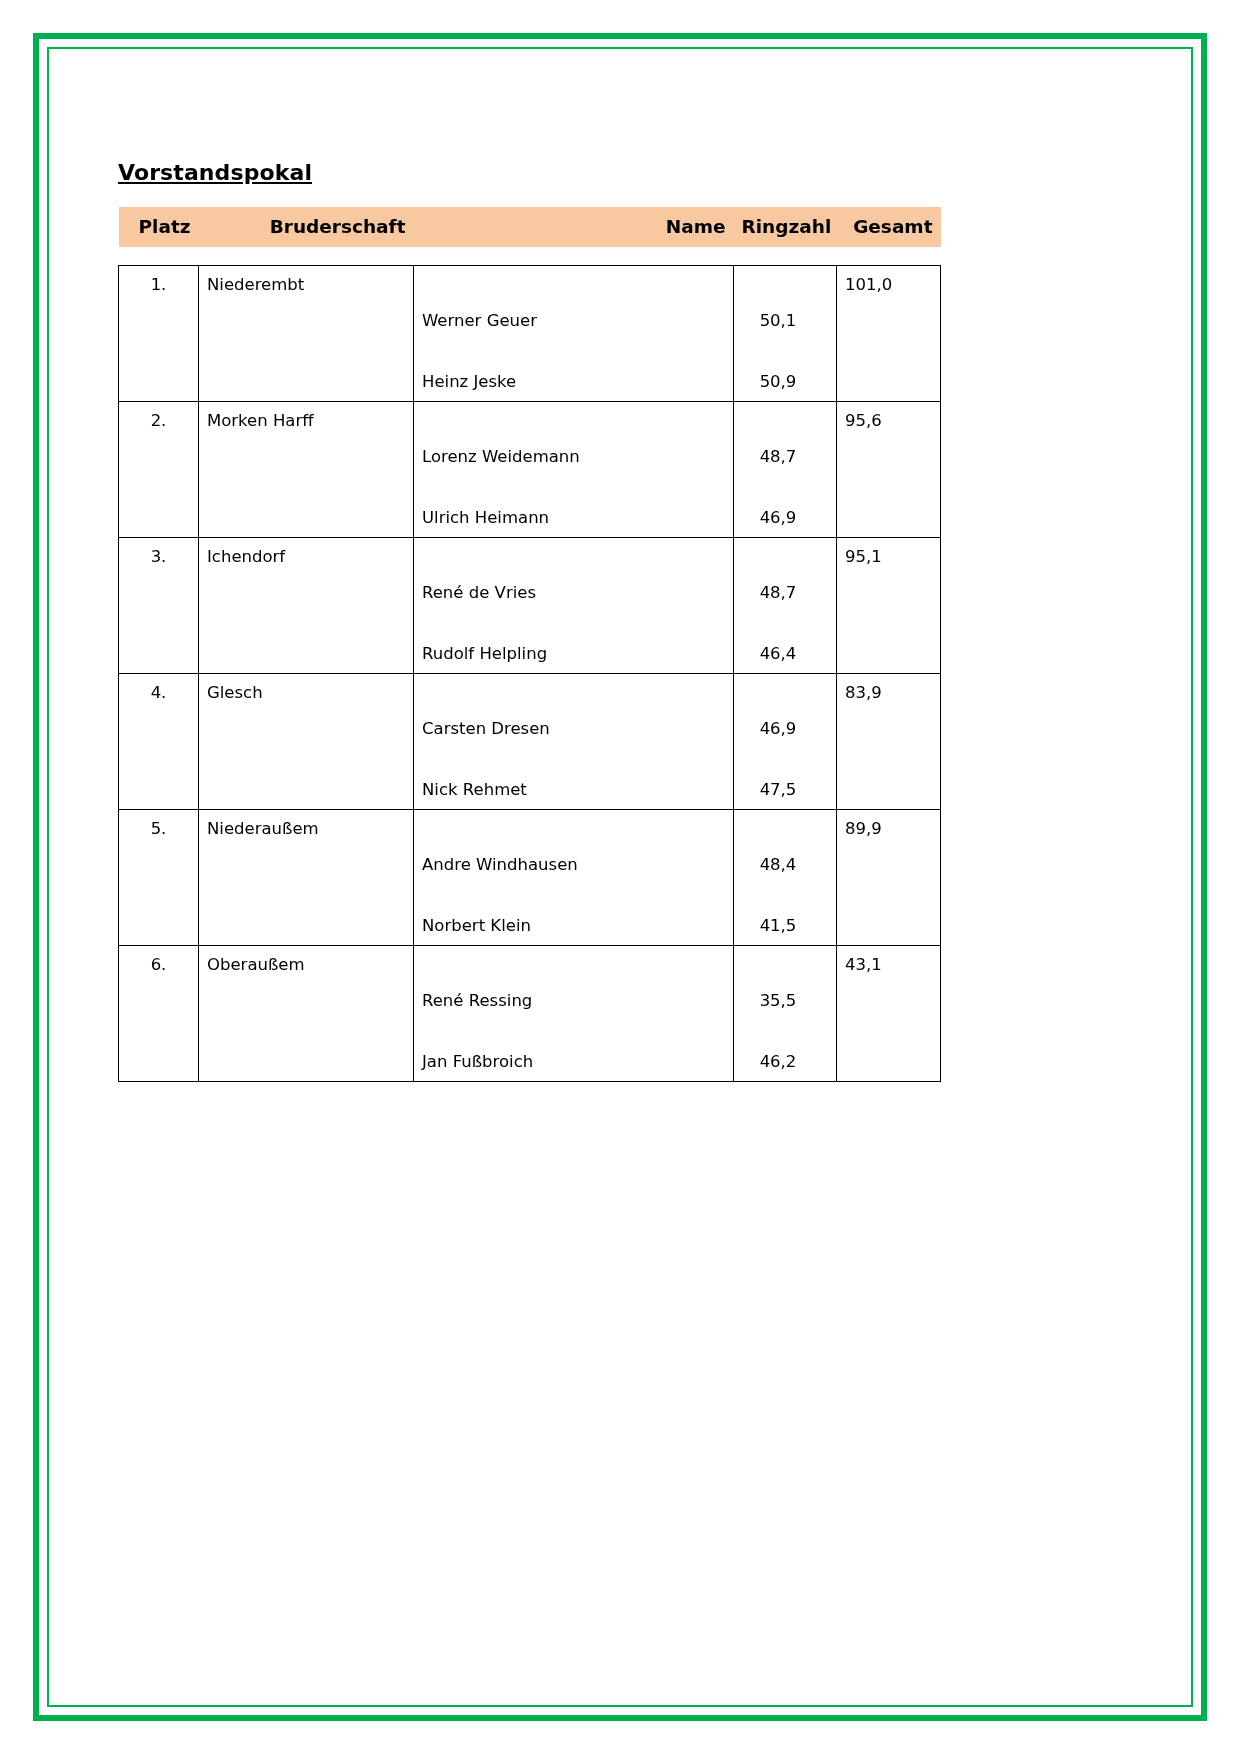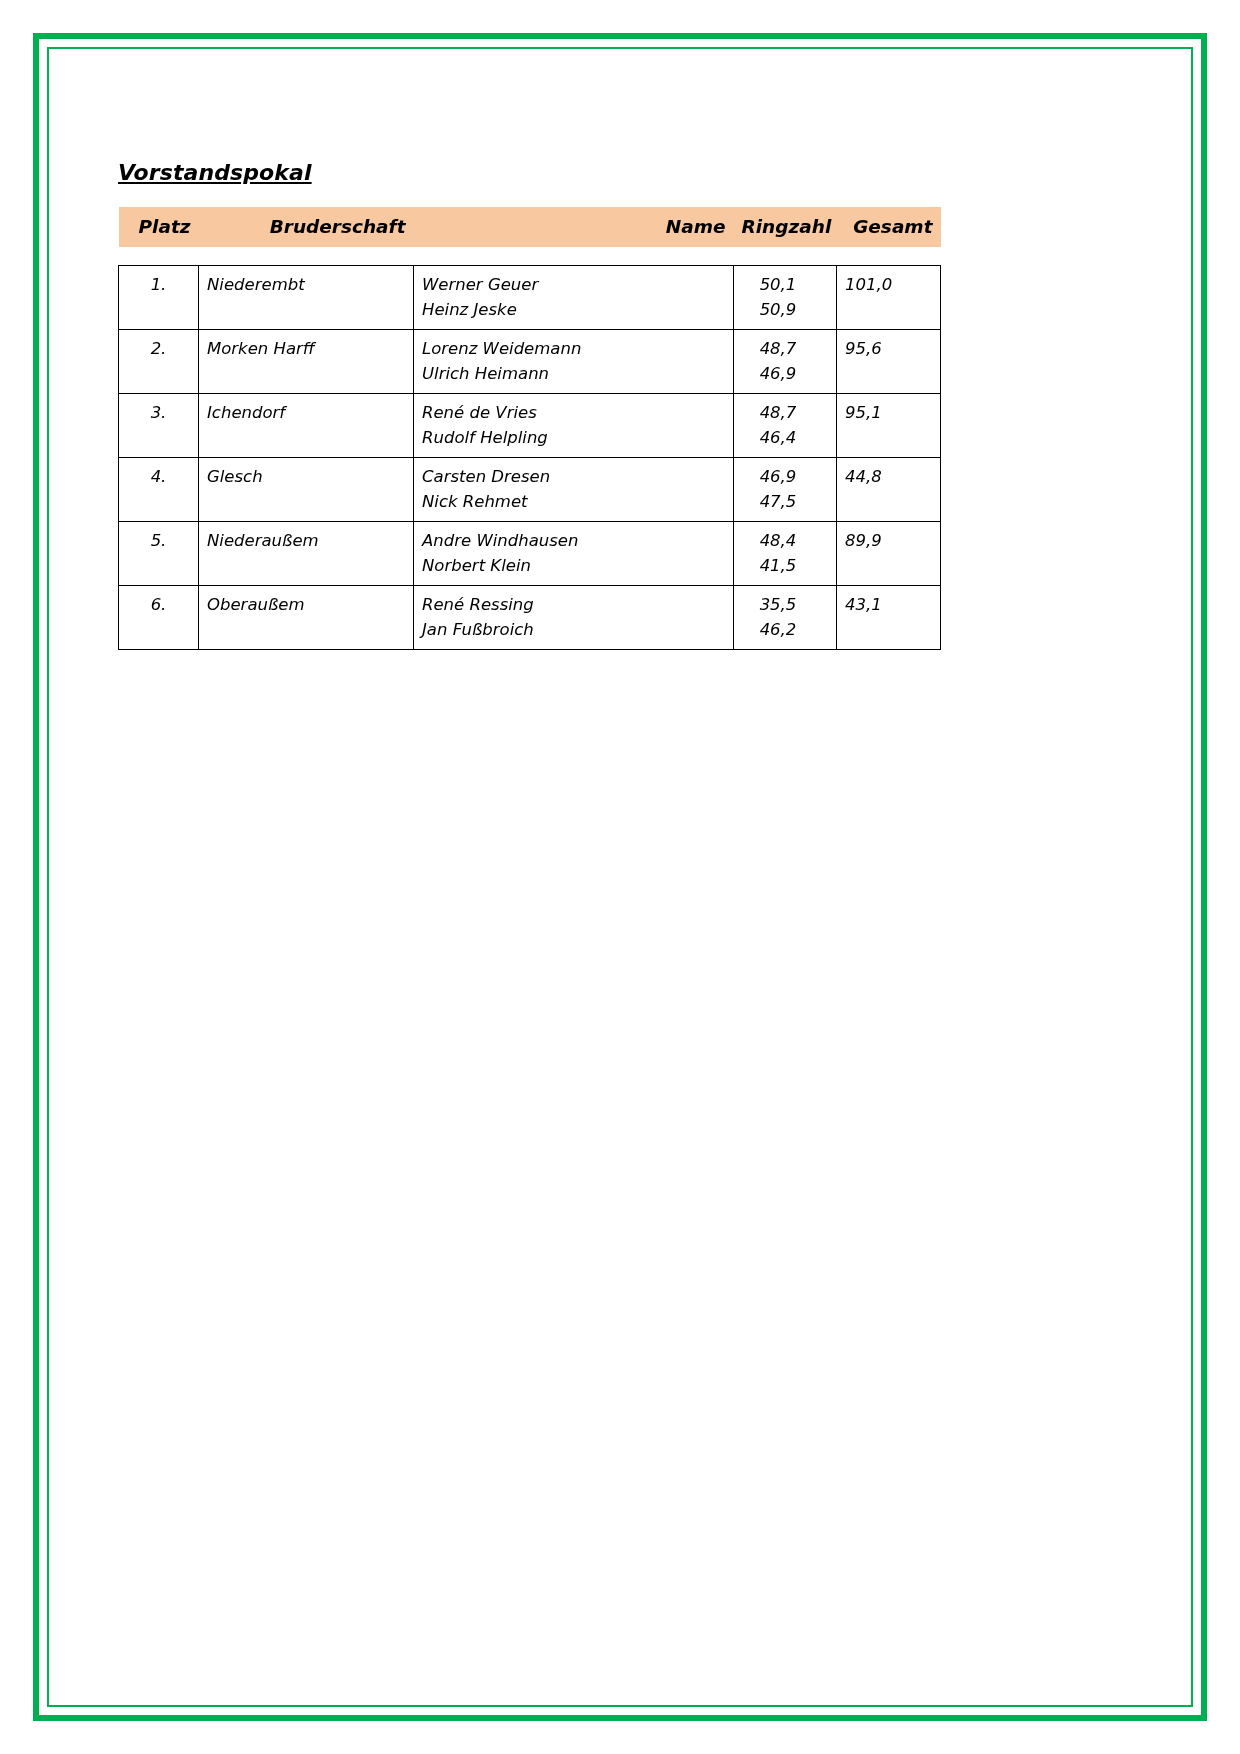--- a/index.html
+++ b/index.html
@@ -40,21 +40,20 @@
     right: 47px;
     bottom: 47px;
     border: 2px solid #00b050;
     box-sizing: border-box;
   }
   .content {
     position: absolute;
     left: 118px;
     top: 160px;
     width: 930px;
-    font-style: italic;
   }
   .doc-title {
     font-size: 22px;
     font-weight: bold;
     text-decoration: underline;
     letter-spacing: 0.1px;
     margin: 0 0 22px 0;
     padding: 0;
   }
   table.results {
@@ -99,21 +98,21 @@
     text-align: center;
   }
   td.num .cell {
     text-align: center;
     padding-right: 22px;
   }
   td.ges .cell {
     text-align: left;
     padding-right: 24px;
   }
-  .line { display: block; white-space: nowrap; }
+  .line { display: block; white-space: nowrap; margin-top: 36px; }
 </style>
 </head>
 <body>
 
 <div class="page">
   <div class="frame-outer"></div>
   <div class="frame-inner"></div>
 
   <div class="content">
     <h1 class="doc-title">Vorstandspokal</h1>
@@ -231,21 +230,21 @@
               <span class="line">Nick Rehmet</span>
             </div>
           </td>
           <td class="num">
             <div class="cell">
               <span class="line">46,9</span>
               <span class="line">47,5</span>
             </div>
           </td>
           <td class="ges">
-            <div class="cell">44,8</div>
+            <div class="cell">83,9</div>
           </td>
         </tr>
 
         <tr>
           <td class="platz">
             <div class="cell">5.</div>
           </td>
           <td>
             <div class="cell">Niederaußem</div>
           </td>

